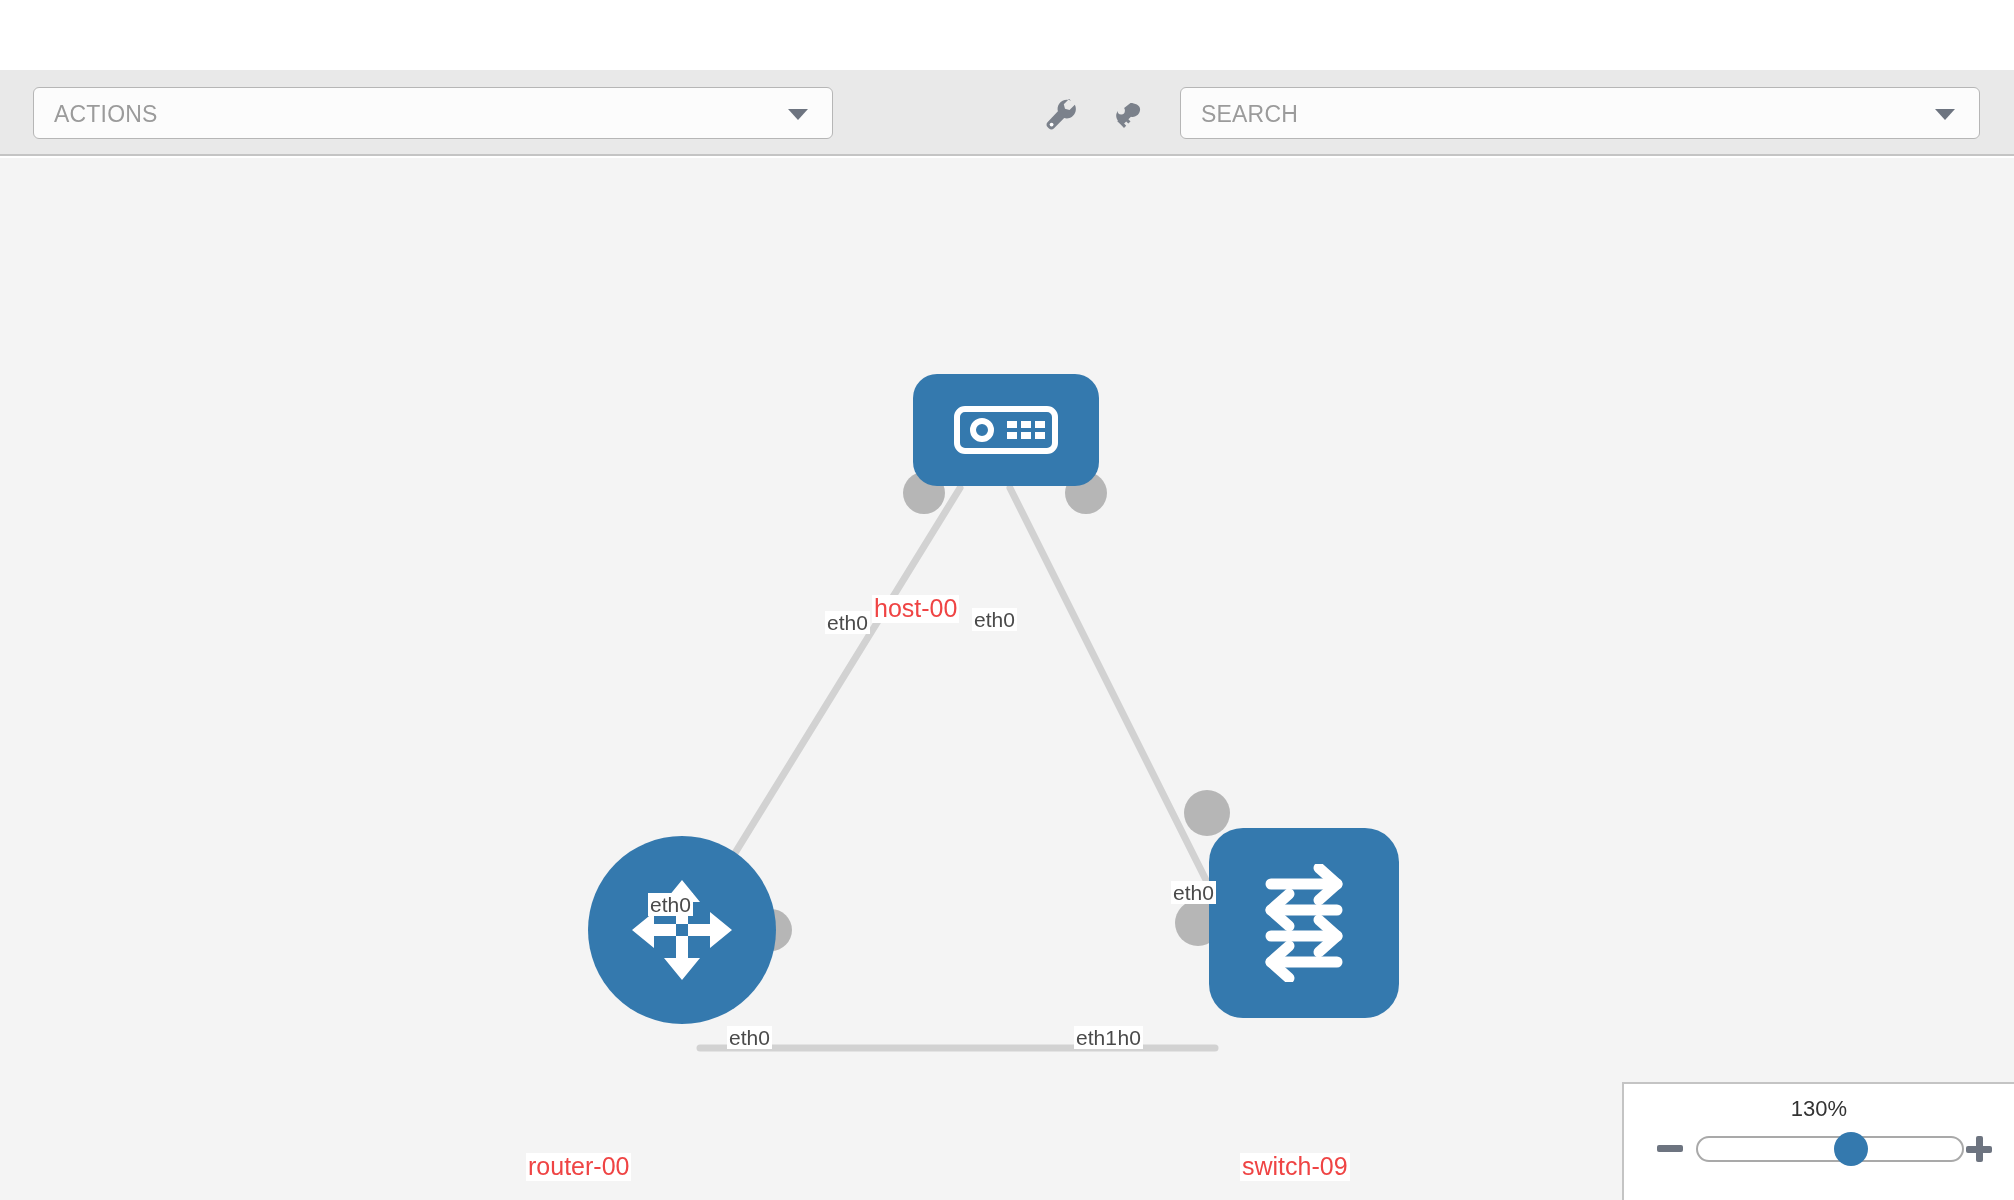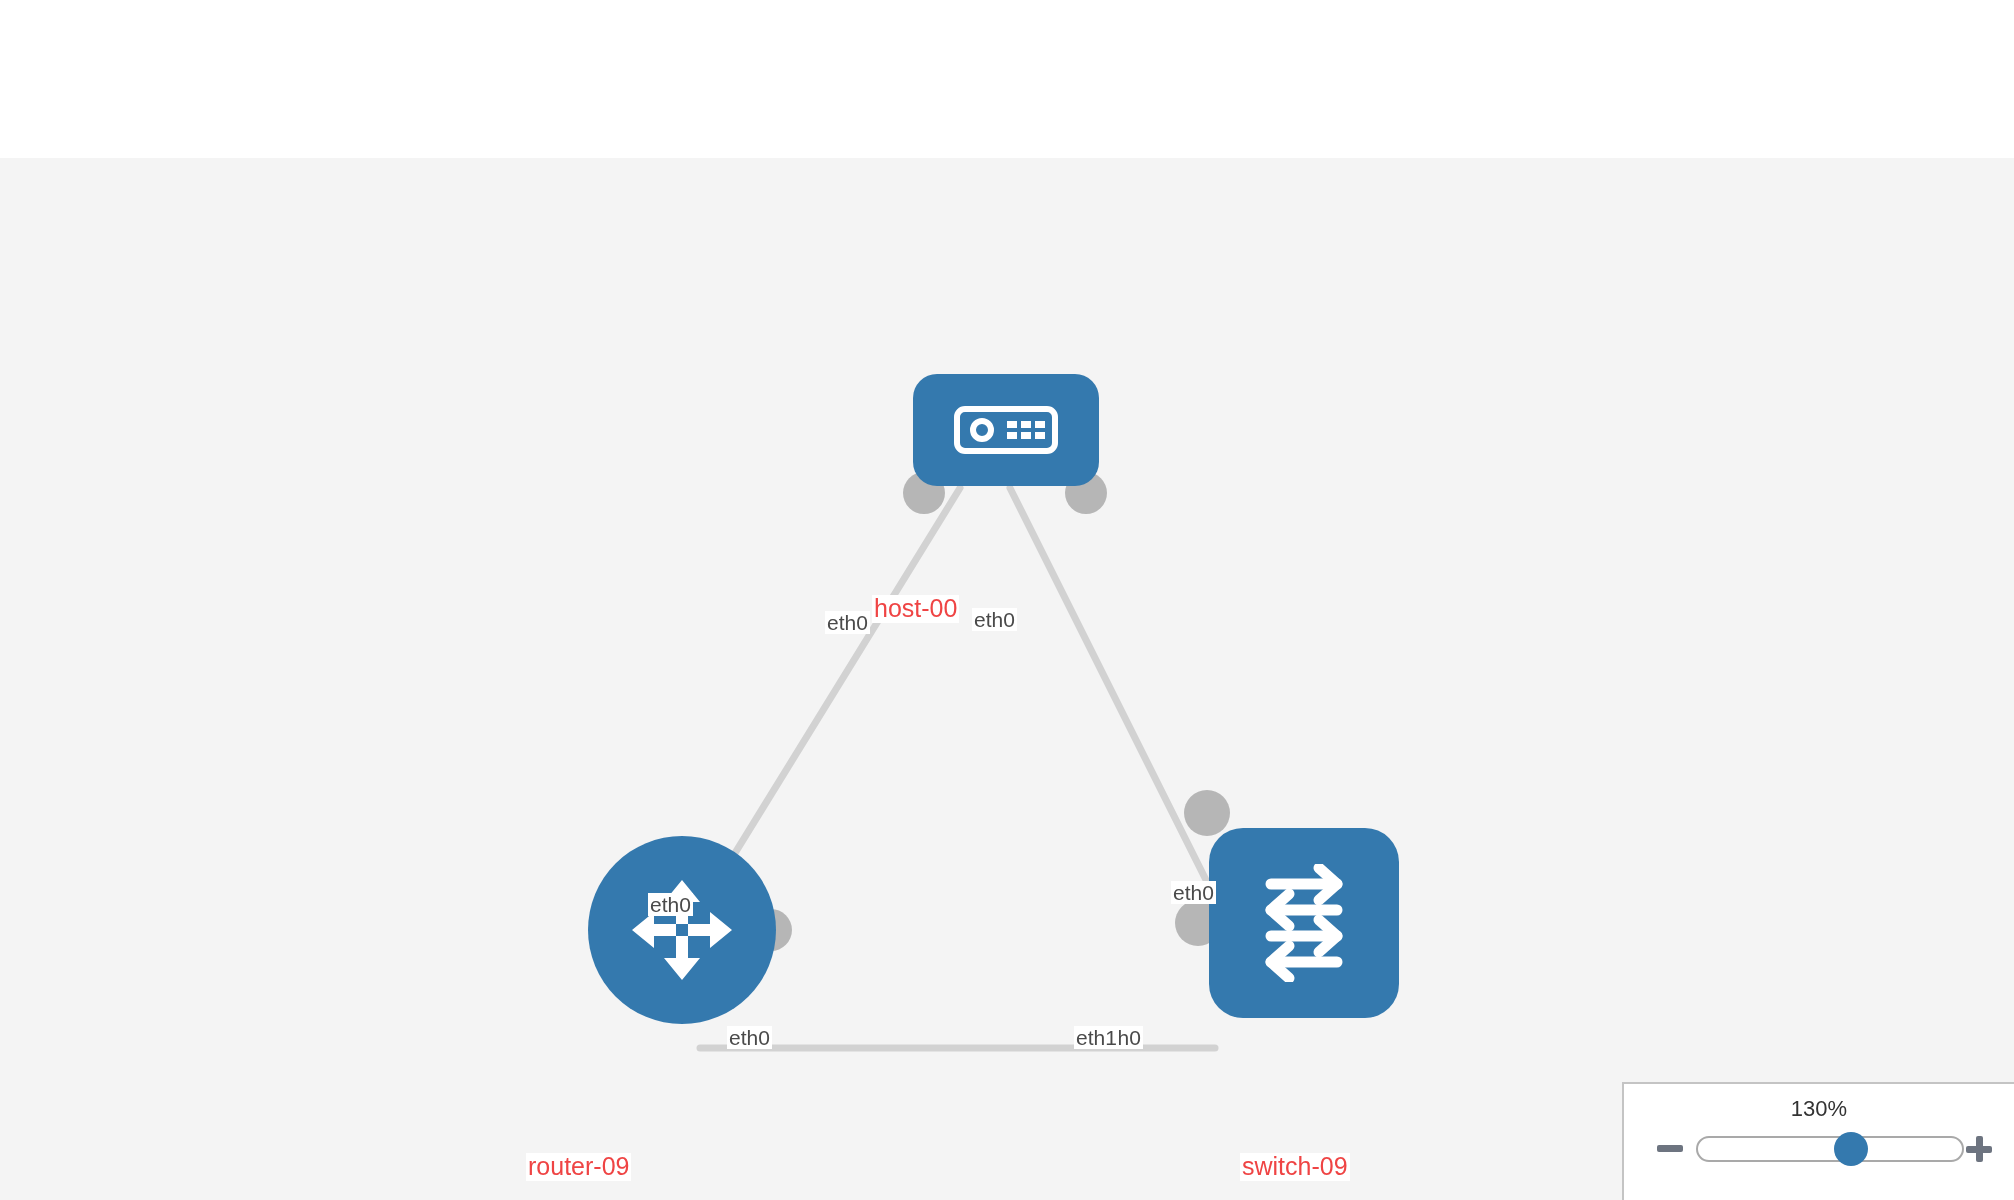--- a/index.html
+++ b/index.html
@@ -153,20 +153,46 @@
   }
   .zoom-plus::before { left: 0; top: 10px; width: 26px; height: 7px; }
   .zoom-plus::after  { left: 10px; top: 0; width: 7px; height: 26px; }
 </style>
 </head>
 <body>
 
 <div id="app">
 
 
+  <div class="toolbar">
+
+    <div class="actions-select">
+      <span class="label">ACTIONS</span>
+      <span class="caret"></span>
+    </div>
+
+    <div class="tool-icon" id="wrench-btn">
+      <svg viewBox="0 0 42 42" aria-hidden="true">
+        <path d="M31.2 6.8c-4.1-2.3-9.3-1-12 2.9-1.6 2.3-2 5.1-1.3 7.6L7.5 28.2c-1.3 1.3-1.3 3.5 0 4.8l1.5 1.5c1.3 1.3 3.5 1.3 4.8 0L24.2 24c2.6.8 5.5.4 7.8-1.3 3.8-2.8 5-7.9 2.8-12l-5.3 5.3-4.5-1.2-1.2-4.5 5.3-5.3z" fill="#7b818b"></path>
+        <circle cx="11.6" cy="30.6" r="1.9" fill="#ffffff"></circle>
+      </svg>
+    </div>
+
+    <div class="tool-icon" id="key-btn">
+      <svg viewBox="0 0 42 42" aria-hidden="true">
+        <path d="M15.8 5.2c-4.2 0-7.6 3.4-7.6 7.6 0 1.8.6 3.5 1.7 4.8l-0.6 0.6 3.4 3.4 3.3 3.3 2.2-2.2-2.1-2.1 2.1-2.1 2.1 2.1 2.2-2.2-2.1-2.1 2.6-2.6c0.5 0.1 1 0.2 1.5 0.2 4.2 0 7.6-3.4 7.6-7.6S26.7 0 22.5 0" transform="translate(3,9)" fill="#7b818b"></path>
+        <circle cx="16.2" cy="16.8" r="3.7" fill="#e9e9e9"></circle>
+      </svg>
+    </div>
+
+    <div class="search-box">
+      <span class="placeholder">SEARCH</span>
+      <span class="caret"></span>
+    </div>
+  </div>
 
   <div class="canvas">
 
     <svg class="graph-svg" viewBox="0 0 2014 1042">
       <g stroke="#d2d2d2" stroke-width="7" fill="none" stroke-linecap="round">
         <line x1="960" y1="330" x2="695" y2="760"></line>
         <line x1="1010" y1="330" x2="1240" y2="790"></line>
         <line x1="700" y1="890" x2="1215" y2="890"></line>
       </g>
     </svg>
@@ -219,21 +245,21 @@
             <line x1="26" y1="72" x2="92" y2="72"></line>
             <polyline points="74,56 92,72 74,88"></polyline>
             <line x1="92" y1="98" x2="26" y2="98"></line>
             <polyline points="44,82 26,98 44,114"></polyline>
           </g>
         </svg>
       </div>
     </div>
 
     <div class="node-label" style="left:872px; top:437px;">host-00</div>
-    <div class="node-label" style="left:526px; top:995px;">router-09</div>
+    <div class="node-label" style="left:526px; top:995px;">router-00</div>
     <div class="node-label" style="left:1240px; top:995px;">switch-09</div>
 
     <div class="port-label" style="left:825px; top:453px;">eth0</div>
     <div class="port-label" style="left:972px; top:450px;">eth0</div>
     <div class="port-label" style="left:648px; top:735px;">eth0</div>
     <div class="port-label" style="left:1171px; top:723px;">eth0</div>
     <div class="port-label" style="left:727px; top:868px;">eth0</div>
     <div class="port-label" style="left:1098px; top:868px;">eth0</div>
     <div class="port-label" style="left:1074px; top:868px;">eth1</div>
   </div>

